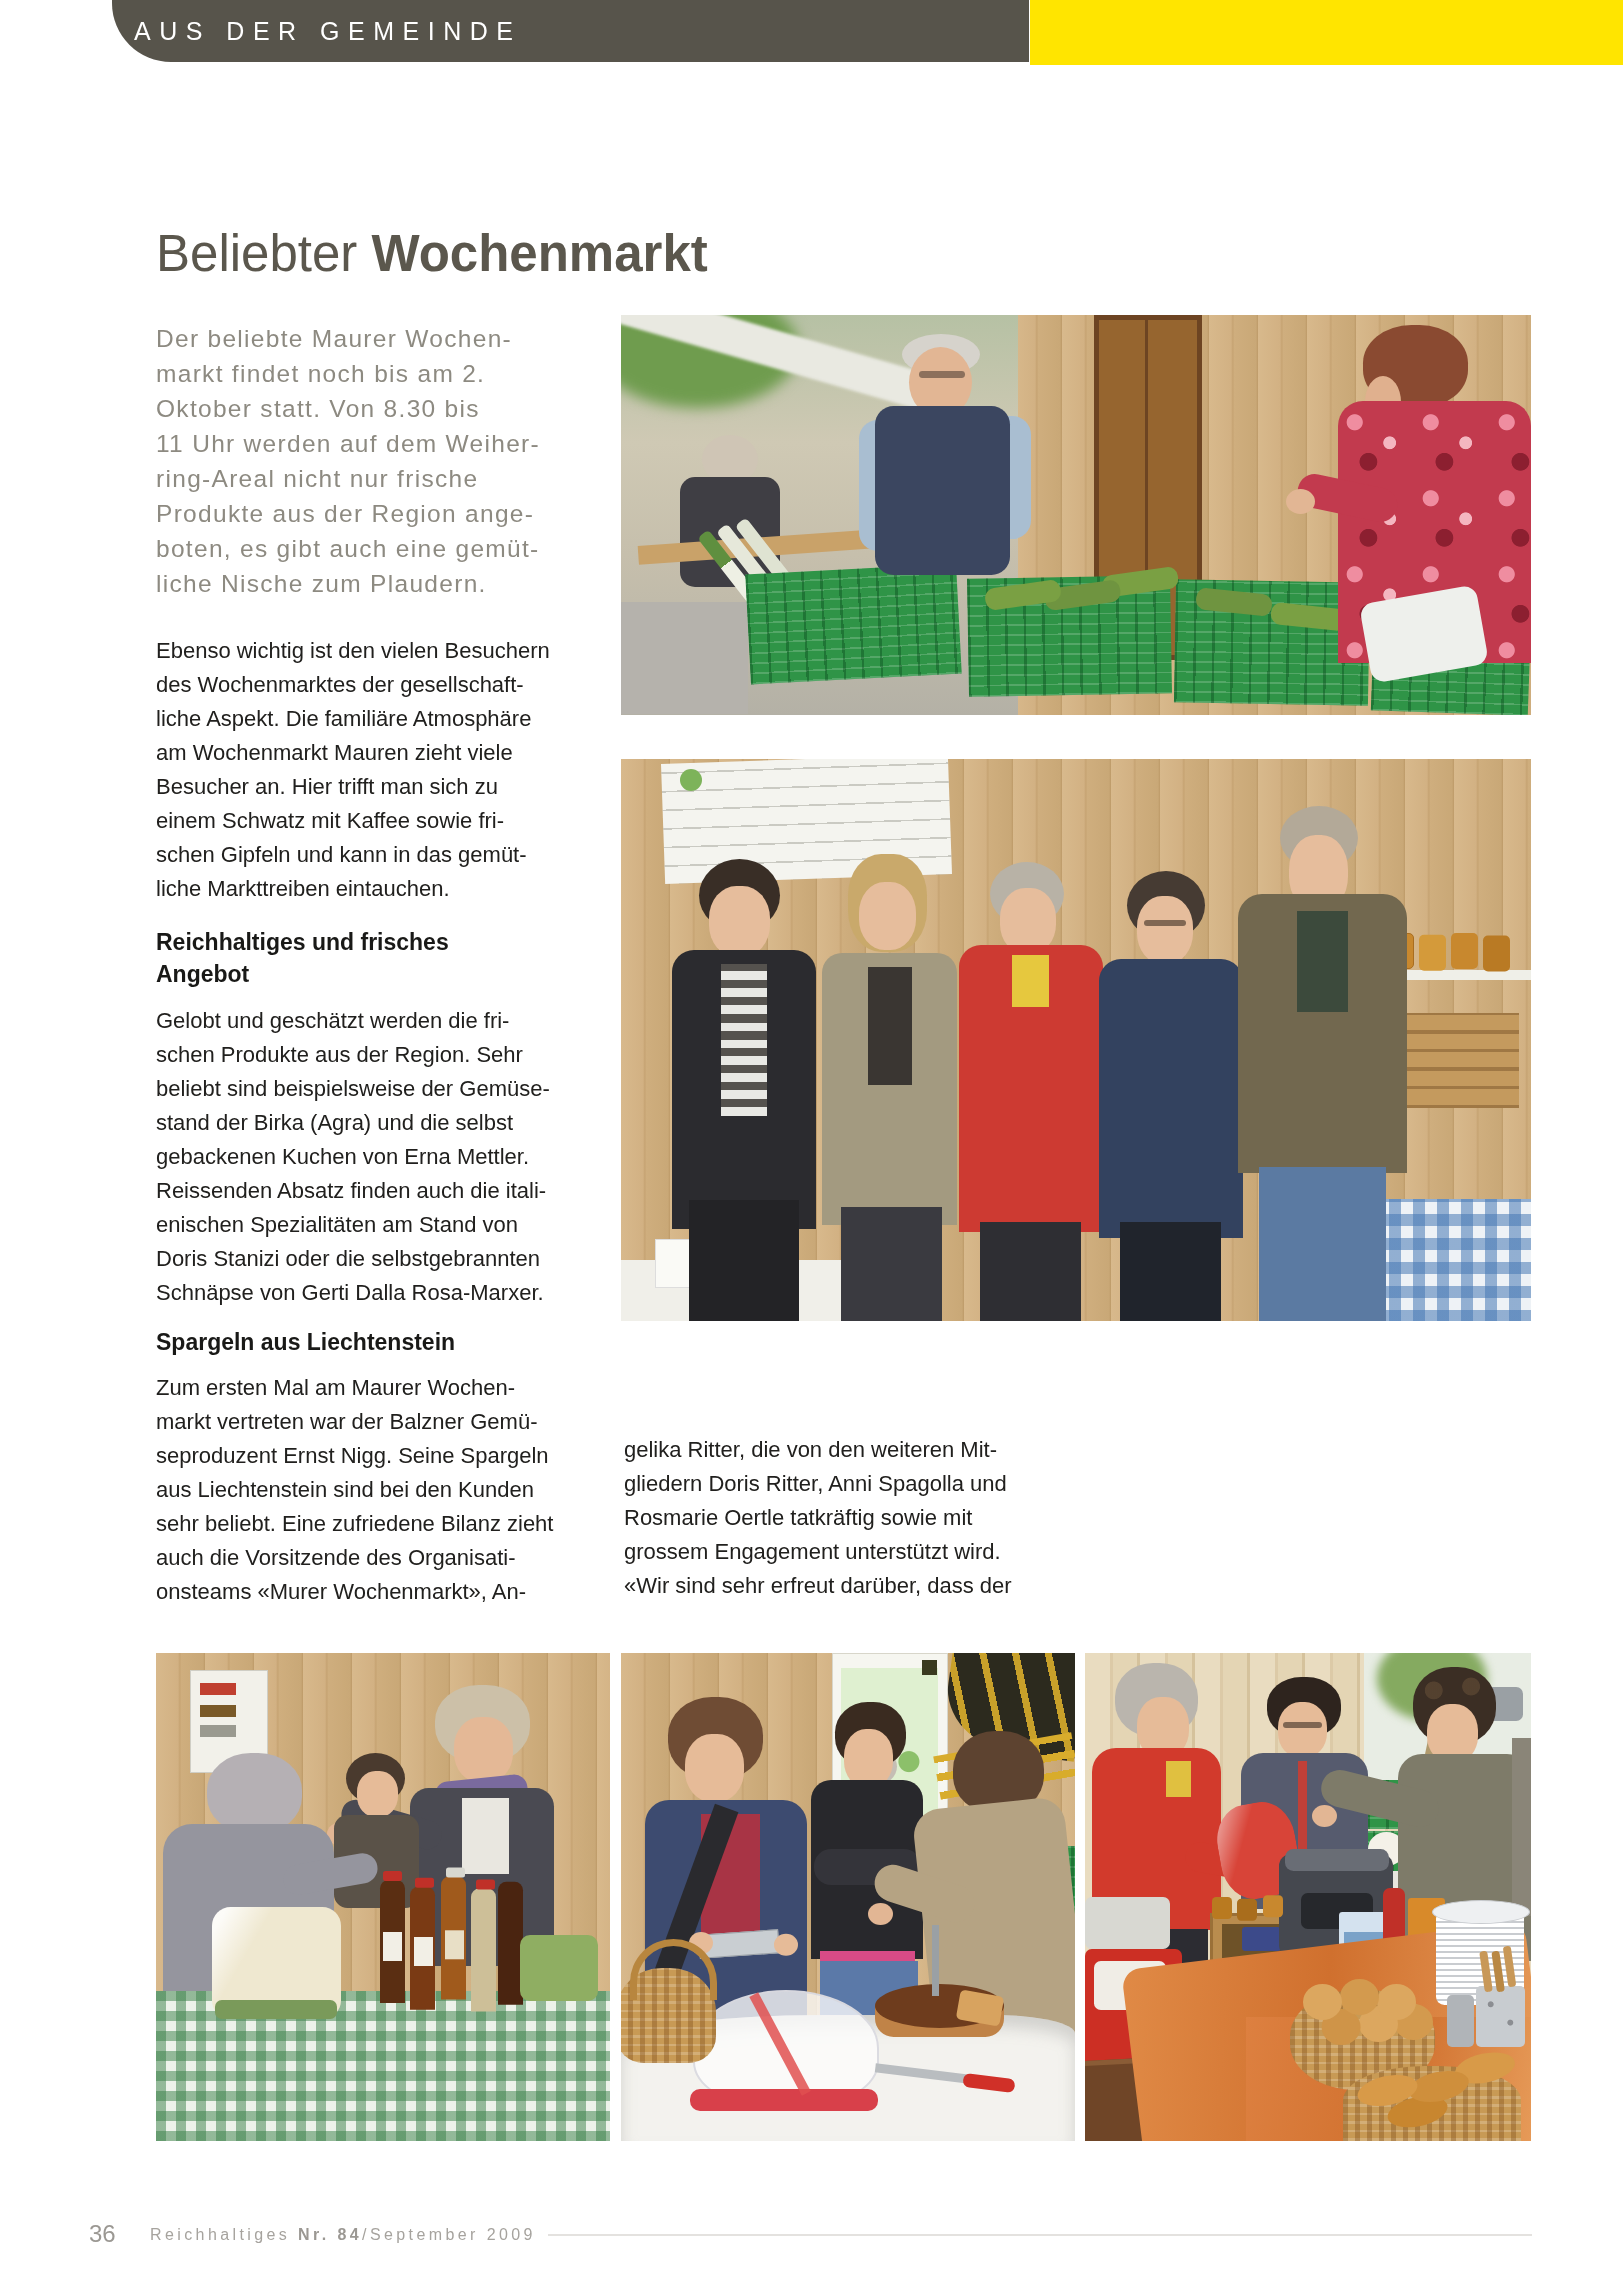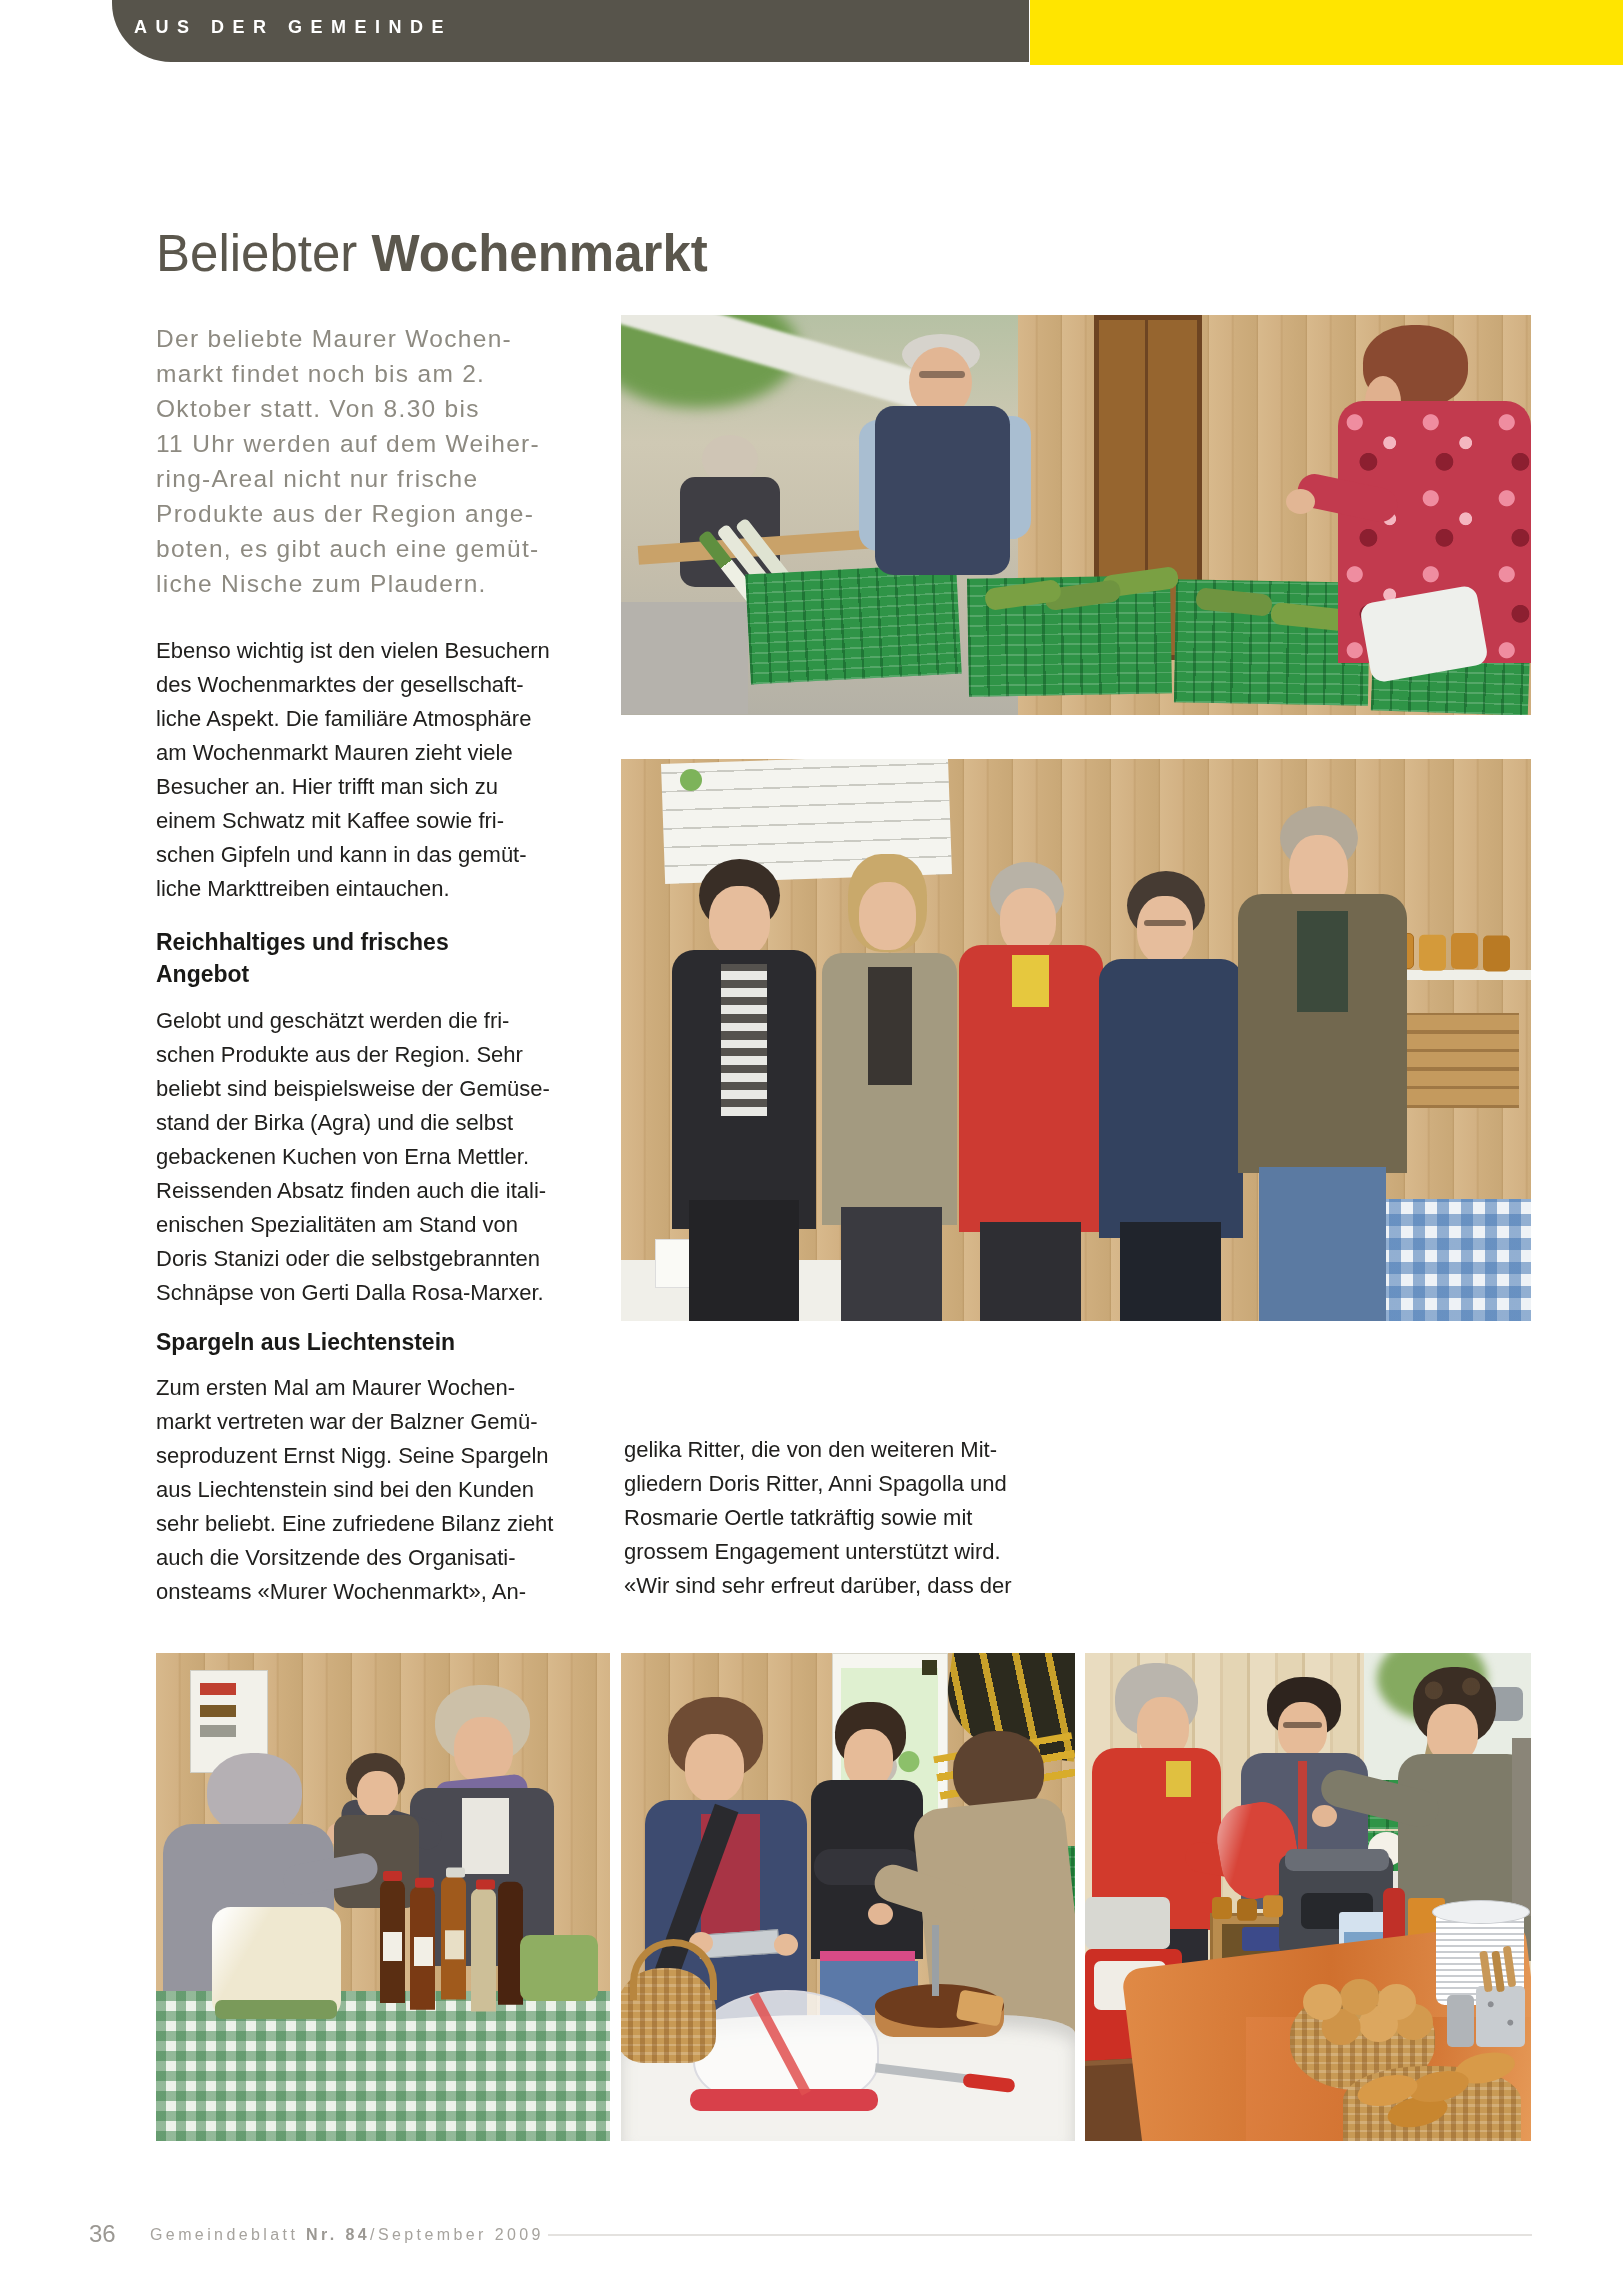--- a/index.html
+++ b/index.html
@@ -3,21 +3,21 @@
 <meta charset="utf-8">
 <style>
   html,body{margin:0;padding:0;background:#ffffff;}
   .page{position:relative;width:1623px;height:2295px;background:#ffffff;
         font-family:"Liberation Sans", sans-serif;overflow:hidden;}
   .abs{position:absolute;}
 
   
   .headerbar{position:absolute;left:112px;top:0;width:917px;height:62px;
              background:#57544b;border-radius:0 0 0 59px;}
-  .header-label{position:absolute;left:22px;top:17px;font-size:18px;font-weight:bold;
+  .header-label{position:absolute;left:22px;top:17px;font-size:25px;font-weight:normal;
                 color:#ffffff;letter-spacing:8.5px;white-space:pre;}
   .accent{position:absolute;left:1030px;top:0;width:594px;height:65px;background:#ffe500;}
 
   
   .title{position:absolute;left:156px;top:184px;font-size:51px;color:#5b574d;
          letter-spacing:0px;white-space:pre;margin-top:40px;}
   .title .bold{font-weight:bold;}
 
   
   .col-left{position:absolute;left:156px;top:321px;width:473px;}
@@ -319,17 +319,17 @@
     <div class="abs" style="left:362px;top:342px;width:27px;height:52px;background:#b0b4b8;border-radius:5px;"></div>
     <div class="abs" style="left:391px;top:333px;width:49px;height:61px;background:#c8ccd0;border-radius:5px;background-image:radial-gradient(circle at 30% 30%,rgba(80,80,85,.5) 0 2.5px,transparent 3.4px),radial-gradient(circle at 70% 60%,rgba(80,80,85,.5) 0 2.5px,transparent 3.4px);"></div>
     <div class="abs" style="left:397px;top:298px;width:7.6px;height:41px;background:#c89858;border-radius:3.4px;transform:rotate(-8deg);box-shadow:12px 1.7px 0 #b98844,24px -1.7px 0 #c89858;"></div>
     <div class="abs wicker" style="left:205px;top:337px;width:145px;height:100px;border-radius:46%;"></div>
     <div class="abs" style="left:218px;top:331px;width:39px;height:36px;background:#dca75f;border-radius:50%;box-shadow:37px -5px 0 #d39a4e,74px 0 0 #dca75f,18.6px 25px 0 #cf9448,56px 22px 0 #dca75f,91px 20px 0 #d39a4e;"></div>
     <div class="abs wicker" style="left:258px;top:413px;width:178px;height:75px;border-radius:46% 46% 0 0;"></div>
     <div class="abs" style="left:272px;top:423px;width:61px;height:29px;background:#d89a48;border-radius:50%;transform:rotate(-12deg);box-shadow:51px 6.8px 0 #cf8f3c,100px -1.7px 0 #d89a48,25px 27px 0 #c8862f;"></div>
   </div>
 
   <div class="page-num">36</div>
-  <div class="footer-line"><span>Gemeindeblatt </span><span class="b">Nr. 84</span><span>/September 2009</span></div>
+  <div class="footer-line"><span>Reichhaltiges </span><span class="b">Nr. 84</span><span>/September 2009</span></div>
   <div class="footer-rule"></div>
 
 </div>
 
 
 </body></html>

